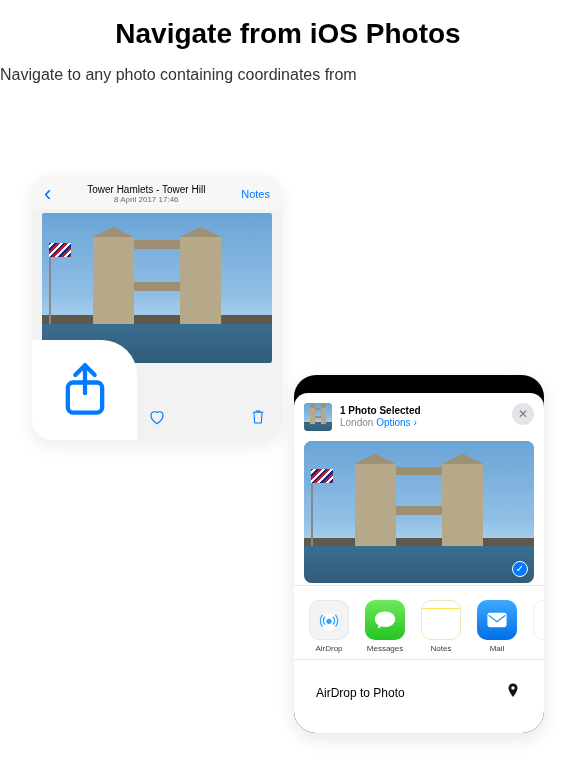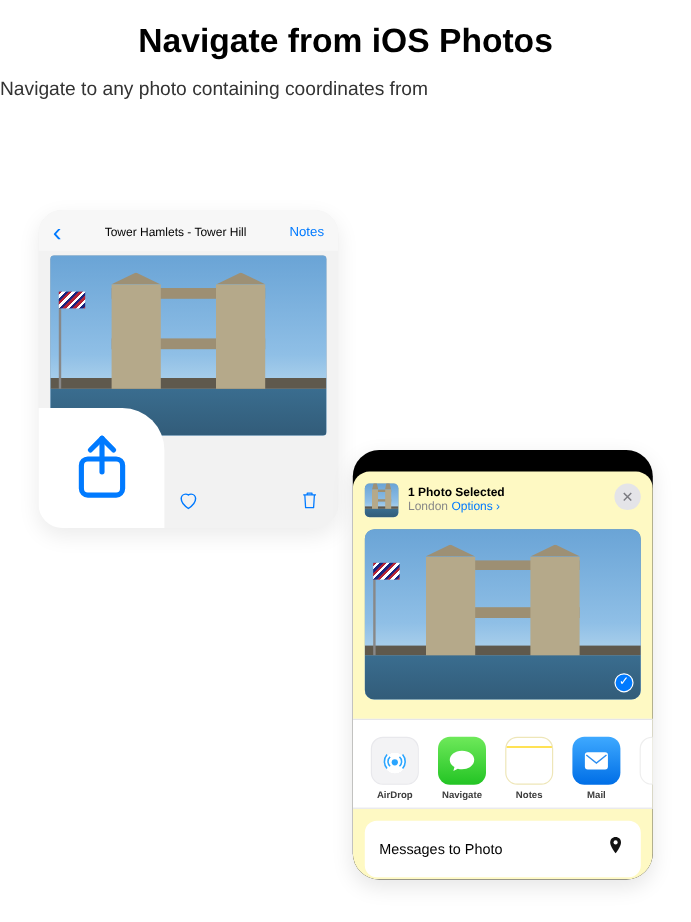--- a/index.html
+++ b/index.html
@@ -42,34 +42,34 @@
   .flag-pole { position:absolute; left:3%; bottom:26%; width:2px; height:50%; background:#888; }
   .flag { position:absolute; left:3%; top:20%; width:22px; height:14px;
     background: repeating-linear-gradient(135deg, #b22234 0 2px, #fff 2px 4px, #1a237e 4px 6px); }
 
   
   .panel-right {
     position: absolute; right: 32px; top: 375px; width: 250px; height: 358px;
     background: #000; border-radius: 22px; overflow: hidden;
     box-shadow: 0 6px 18px rgba(0,0,0,0.10);
   }
-  .sheet { position:absolute; left:0; right:0; bottom:0; top:18px; background:#fef9c3; border-radius: 14px 14px 0 0; overflow:hidden; }
+  .sheet { position:absolute; left:0; right:0; bottom:0; top:18px; background:#ffffff; border-radius: 14px 14px 0 0; overflow:hidden; }
   .sh-head { display:flex; align-items:center; padding:10px 10px 6px 10px; gap:8px; position:relative; }
   .thumb { width:28px; height:28px; border-radius:4px; overflow:hidden; background:#5b8db5; position:relative; flex-shrink:0; }
   .thumb .bridge-scene { transform: scale(1); }
   .sh-head-text { font-size:10px; line-height:1.2; }
   .sh-head-title { font-weight:600; color:#000; }
   .sh-head-sub { color:#888; }
   .sh-head-sub .opt { color:#007aff; }
   .sh-close { position:absolute; right:10px; top:10px; width:22px; height:22px; border-radius:50%; background:#e4e4e8; display:flex; align-items:center; justify-content:center; }
   .sh-close span { color:#7a7a80; font-size:12px; line-height:1; }
   .sh-photo { margin: 4px 10px 0 10px; height:142px; border-radius:8px; overflow:hidden; position:relative; background:#5b8db5; }
   .checkmark { position:absolute; right:6px; bottom:6px; width:16px; height:16px; border-radius:50%; background:#007aff; border:1.5px solid #fff; display:flex; align-items:center; justify-content:center; }
   .checkmark span { color:#fff; font-size:10px; line-height:1; }
-  .apps-row { display:flex; gap:10px; padding: 14px 10px 6px 12px; overflow:hidden; background:#fff; margin-top:16px; border-top:0.5px solid #e5e5ea; border-bottom:0.5px solid #e5e5ea;font-weight:bold; }
+  .apps-row { display:flex; gap:10px; padding: 14px 10px 6px 12px; overflow:hidden; background:#fff; margin-top:2px; border-top:0.5px solid #e5e5ea; border-bottom:0.5px solid #e5e5ea; }
   .app { width:46px; text-align:center; flex-shrink:0; }
   .app .icon { width:40px; height:40px; border-radius:10px; margin:0 auto 4px auto; display:flex; align-items:center; justify-content:center; }
   .app .lbl { font-size:8px; color:#3b3b3b; white-space:nowrap; overflow:hidden; }
   .ic-airdrop { background: radial-gradient(circle at 50% 55%, #fff 30%, #f3f3f5 31%); border:1px solid #e8e8ec; }
   .ic-airdrop svg { width:26px; height:26px; }
   .ic-messages { background: linear-gradient(#6ee95a, #23c424); }
   .ic-messages svg { width:24px; height:22px; }
   .ic-mail { background: linear-gradient(#3ea9ff, #006ee6); }
   .ic-mail svg { width:24px; height:20px; }
   .ic-notes { background: linear-gradient(#fff 0 18%, #ffe255 18% 22%, #fff 22% 100%); border:1px solid #eee6b8; }
@@ -84,20 +84,21 @@
 <div class="heading">Navigate from iOS Photos</div>
 <div class="subheading">
   <span>Navigate to any photo containing coordinates from</span><br>
 </div>
 
 <div class="panel-left">
   <div class="pl-header">
     <div class="pl-back">‹</div>
     <div class="pl-title-wrap">
       <div class="pl-title">Tower Hamlets - Tower Hill</div>
+      <div class="pl-sub">8 April 2017  17:46</div>
     </div>
     <div class="pl-edit">Notes</div>
   </div>
   <div class="pl-photo">
     <div class="bridge-scene">
       <div class="sky"></div>
         <div class="water"></div>
         <div class="bank"></div>
       <div class="flag-pole"></div>
         <div class="flag"></div>
@@ -188,21 +189,21 @@
             </svg>
         </div>
         <div class="lbl">AirDrop</div>
       </div>
       <div class="app">
         <div class="icon ic-messages">
           <svg viewBox="0 0 40 36">
               <path d="M20 4C10 4 3 10 3 17c0 4 2.5 7.5 6.5 9.7L8 32l6.2-3.1c1.8.5 3.7.8 5.8.8 10 0 17-6 17-13S30 4 20 4z" fill="#fff"></path>
             </svg>
         </div>
-        <div class="lbl">Navigate</div>
+        <div class="lbl">Messages</div>
       </div>
       <div class="app">
         <div class="icon ic-notes"></div>
         <div class="lbl">Notes</div>
       </div>
       <div class="app">
         <div class="icon ic-mail">
           <svg viewBox="0 0 40 32">
               <rect x="4" y="4" width="32" height="24" rx="4" fill="#fff"></rect>
               <path d="M6 8l14 11L34 8" stroke="#2f8ff0" stroke-width="2" fill="none"></path>
@@ -210,21 +211,21 @@
         </div>
         <div class="lbl">Mail</div>
       </div>
       <div class="app">
         <div class="icon ic-reminders"></div>
         <div class="lbl">Re</div>
       </div>
     </div>
 
     <div class="action-row">
-      <div class="txt">Messages to Photo</div>
+      <div class="txt">AirDrop to Photo</div>
       <span class="pin">
         <svg viewBox="0 0 24 24">
             <path d="M12 2c3.5 0 6 2.6 6 6 0 4.5-6 12-6 12S6 12.5 6 8c0-3.4 2.5-6 6-6z" fill="#111"></path>
             <circle cx="12" cy="8" r="2.3" fill="#fff"></circle>
           </svg>
       </span>
     </div>
   </div>
 </div>
 

